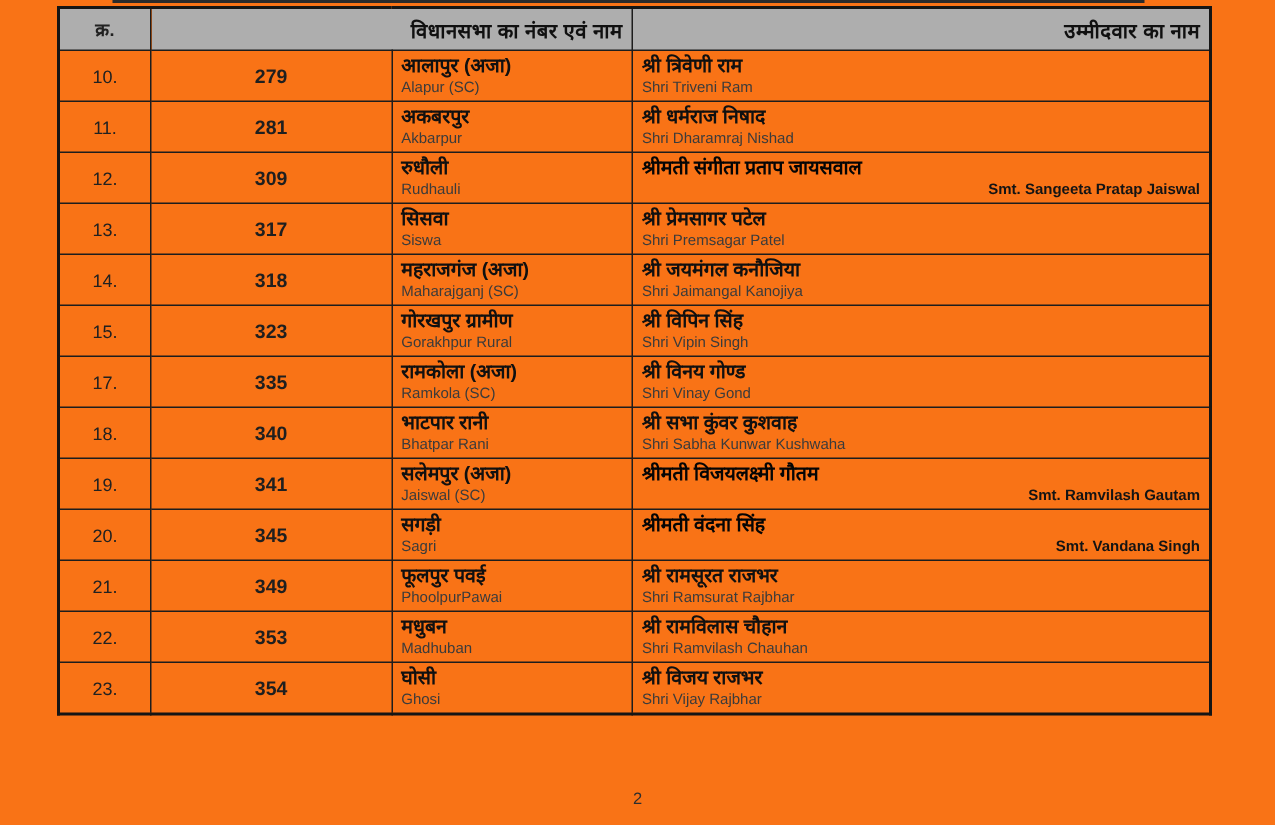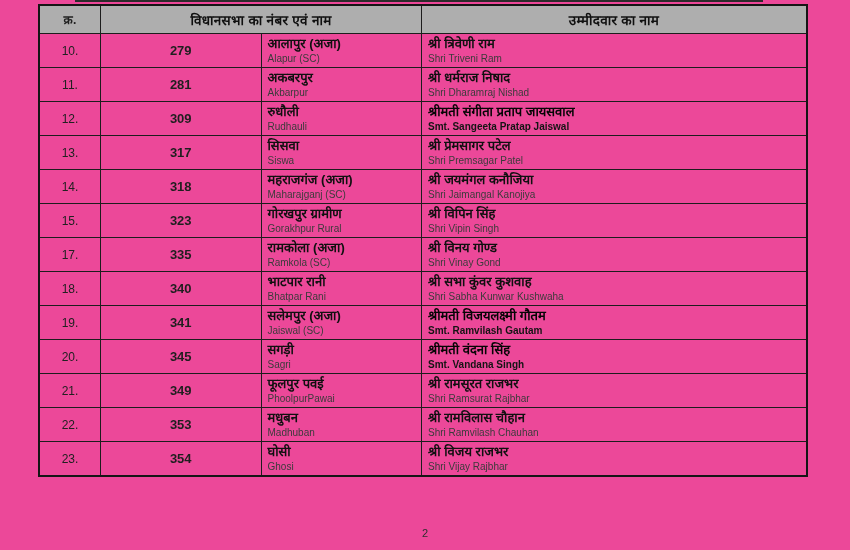--- a/index.html
+++ b/index.html
@@ -5,21 +5,21 @@
   html, body {
     margin: 0;
     padding: 0;
     background: #ffffff;
     font-family: "Liberation Sans", "DejaVu Sans", sans-serif;
   }
   .page {
     position: relative;
     width: 850px;
     height: 550px;
-    background: #ec4899;
+    background: #f97316;
     overflow: hidden;
   }
   .top-rule {
     position: absolute;
     top: 0;
     left: 75px;
     width: 688px;
     height: 2px;
     background: #2b2b2b;
   }
@@ -38,21 +38,21 @@
     padding: 2px 6px;
     vertical-align: middle;
     overflow: hidden;
   }
   thead th {
     background: #aeaeae;
     height: 23px;
     font-size: 13.5px;
     font-weight: bold;
     color: #101010;
-    text-align: center;
+    text-align: right;
     letter-spacing: 0.3px;
   }
   tbody td { height: 29px; }
   .c-serial {
     width: 48px;
     text-align: center;
     font-size: 12px;
     color: #212121;
   }
   .c-number {
@@ -73,21 +73,21 @@
     white-space: nowrap;
   }
   .en {
     font-size: 10px;
     font-weight: 400;
     color: #3b3b3b;
     line-height: 1.3;
     white-space: nowrap;
   }
   .bold-row .c-cand .hi { font-weight: 800; color: #050505; }
-  .bold-row .c-cand .en { font-weight: 700; color: #141414; }
+  .bold-row .c-cand .en { font-weight: 700; color: #141414; text-align: right; }
   .page-number {
     position: absolute;
     top: 527px;
     left: 0;
     width: 100%;
     text-align: center;
     font-size: 11px;
     color: #2e2e2e;
   }
 </style>

